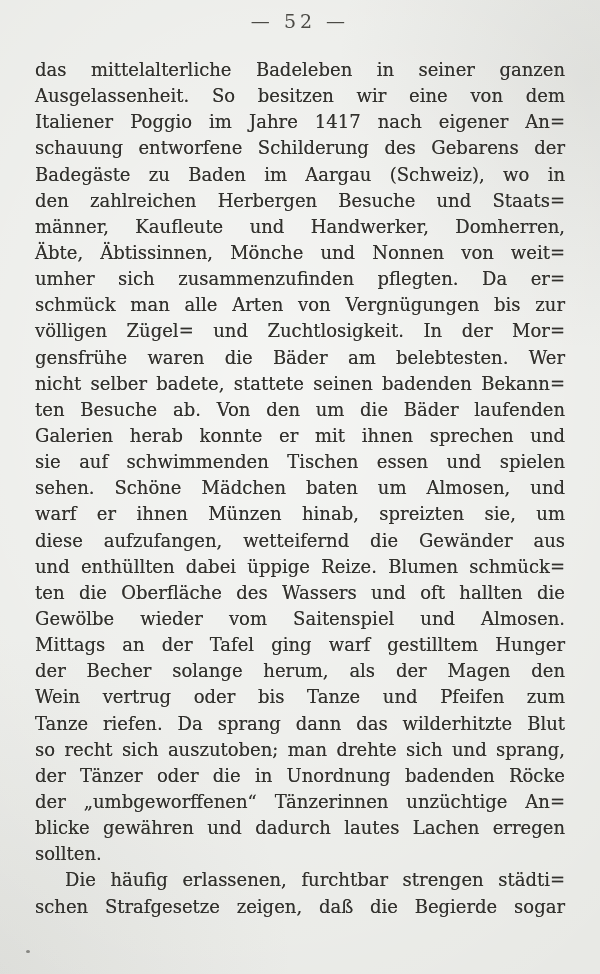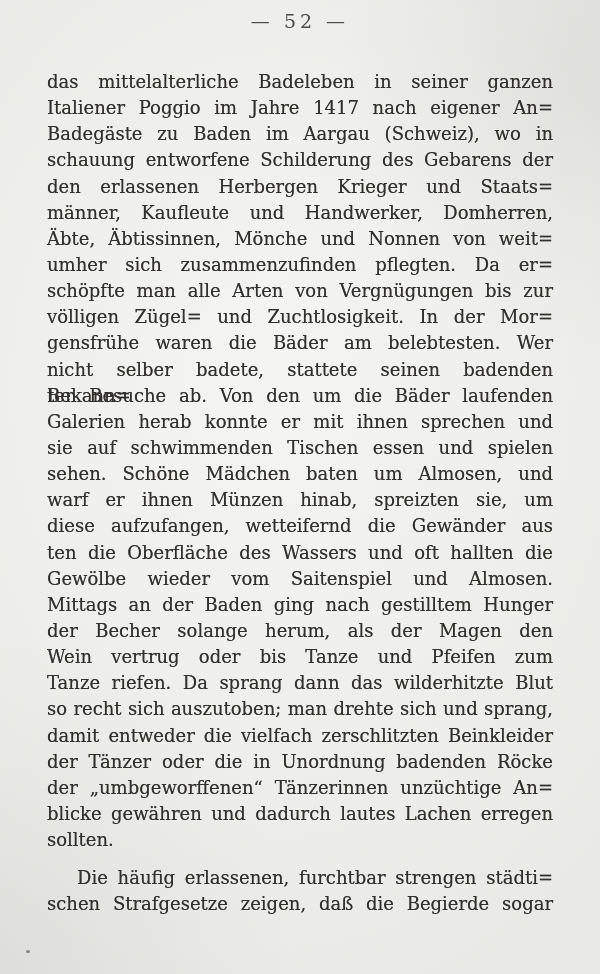--- a/index.html
+++ b/index.html
@@ -49,21 +49,21 @@
   .text-block {
     position: absolute;
     top: 57px;
     left: 35px;
     width: 530px;
     font-size: 18px;
     line-height: 26.15px;
     text-shadow: 0 0 0.6px rgba(49,48,44,0.65);
   }
   .para {
-    margin: 12px;
+    margin: 0;
   }
   .line {
     text-align: justify;
     text-align-last: justify;
     white-space: normal;
     height: 26.15px;
     overflow: visible;
   }
   .line.short {
     text-align-last: left;
@@ -76,45 +76,46 @@
 <body>
 
 <div class="page">
 
   <div class="page-number">— 52 —</div>
 
   <div class="text-block">
 
     <div class="para">
       <div class="line">das mittelalterliche Badeleben in seiner ganzen</div>
+      <div class="line">Ausgelassenheit. So besitzen wir eine von dem</div>
       <div class="line">Italiener Poggio im Jahre 1417 nach eigener An=</div>
+      <div class="line">schauung entworfene Schilderung des Gebarens der</div>
       <div class="line">Badegäste zu Baden im Aargau (Schweiz), wo in</div>
-      <div class="line">schauung entworfene Schilderung des Gebarens der</div>
-      <div class="line">den erlassenen Herbergen Krieger und Staats=</div>
+      <div class="line">den zahlreichen Herbergen Besuche und Staats=</div>
       <div class="line">männer, Kaufleute und Handwerker, Domherren,</div>
       <div class="line">Äbte, Äbtissinnen, Mönche und Nonnen von weit=</div>
       <div class="line">umher sich zusammenzufinden pflegten. Da er=</div>
-      <div class="line">schöpfte man alle Arten von Vergnügungen bis zur</div>
+      <div class="line">schmück man alle Arten von Vergnügungen bis zur</div>
       <div class="line">völligen Zügel= und Zuchtlosigkeit. In der Mor=</div>
       <div class="line">gensfrühe waren die Bäder am belebtesten. Wer</div>
       <div class="line">nicht selber badete, stattete seinen badenden Bekann=</div>
       <div class="line">ten Besuche ab. Von den um die Bäder laufenden</div>
       <div class="line">Galerien herab konnte er mit ihnen sprechen und</div>
       <div class="line">sie auf schwimmenden Tischen essen und spielen</div>
       <div class="line">sehen. Schöne Mädchen baten um Almosen, und</div>
       <div class="line">warf er ihnen Münzen hinab, spreizten sie, um</div>
       <div class="line">diese aufzufangen, wetteifernd die Gewänder aus</div>
+      <div class="line">und enthüllten dabei üppige Reize. Blumen schmück=</div>
       <div class="line">ten die Oberfläche des Wassers und oft hallten die</div>
       <div class="line">Gewölbe wieder vom Saitenspiel und Almosen.</div>
-      <div class="line">Mittags an der Baden ging nach gestilltem Hunger</div>
+      <div class="line">Mittags an der Tafel ging warf gestilltem Hunger</div>
       <div class="line">der Becher solange herum, als der Magen den</div>
       <div class="line">Wein vertrug oder bis Tanze und Pfeifen zum</div>
       <div class="line">Tanze riefen. Da sprang dann das wilderhitzte Blut</div>
       <div class="line">so recht sich auszutoben; man drehte sich und sprang,</div>
-      <div class="line">damit entweder die vielfach zerschlitzten Beinkleider</div>
       <div class="line">der Tänzer oder die in Unordnung badenden Röcke</div>
       <div class="line">der „umbgeworffenen“ Tänzerinnen unzüchtige An=</div>
       <div class="line">blicke gewähren und dadurch lautes Lachen erregen</div>
       <div class="line short">sollten.</div>
     </div>
 
     <div class="para">
       <div class="line indent">Die häufig erlassenen, furchtbar strengen städti=</div>
       <div class="line">schen Strafgesetze zeigen, daß die Begierde sogar</div>
     </div>

